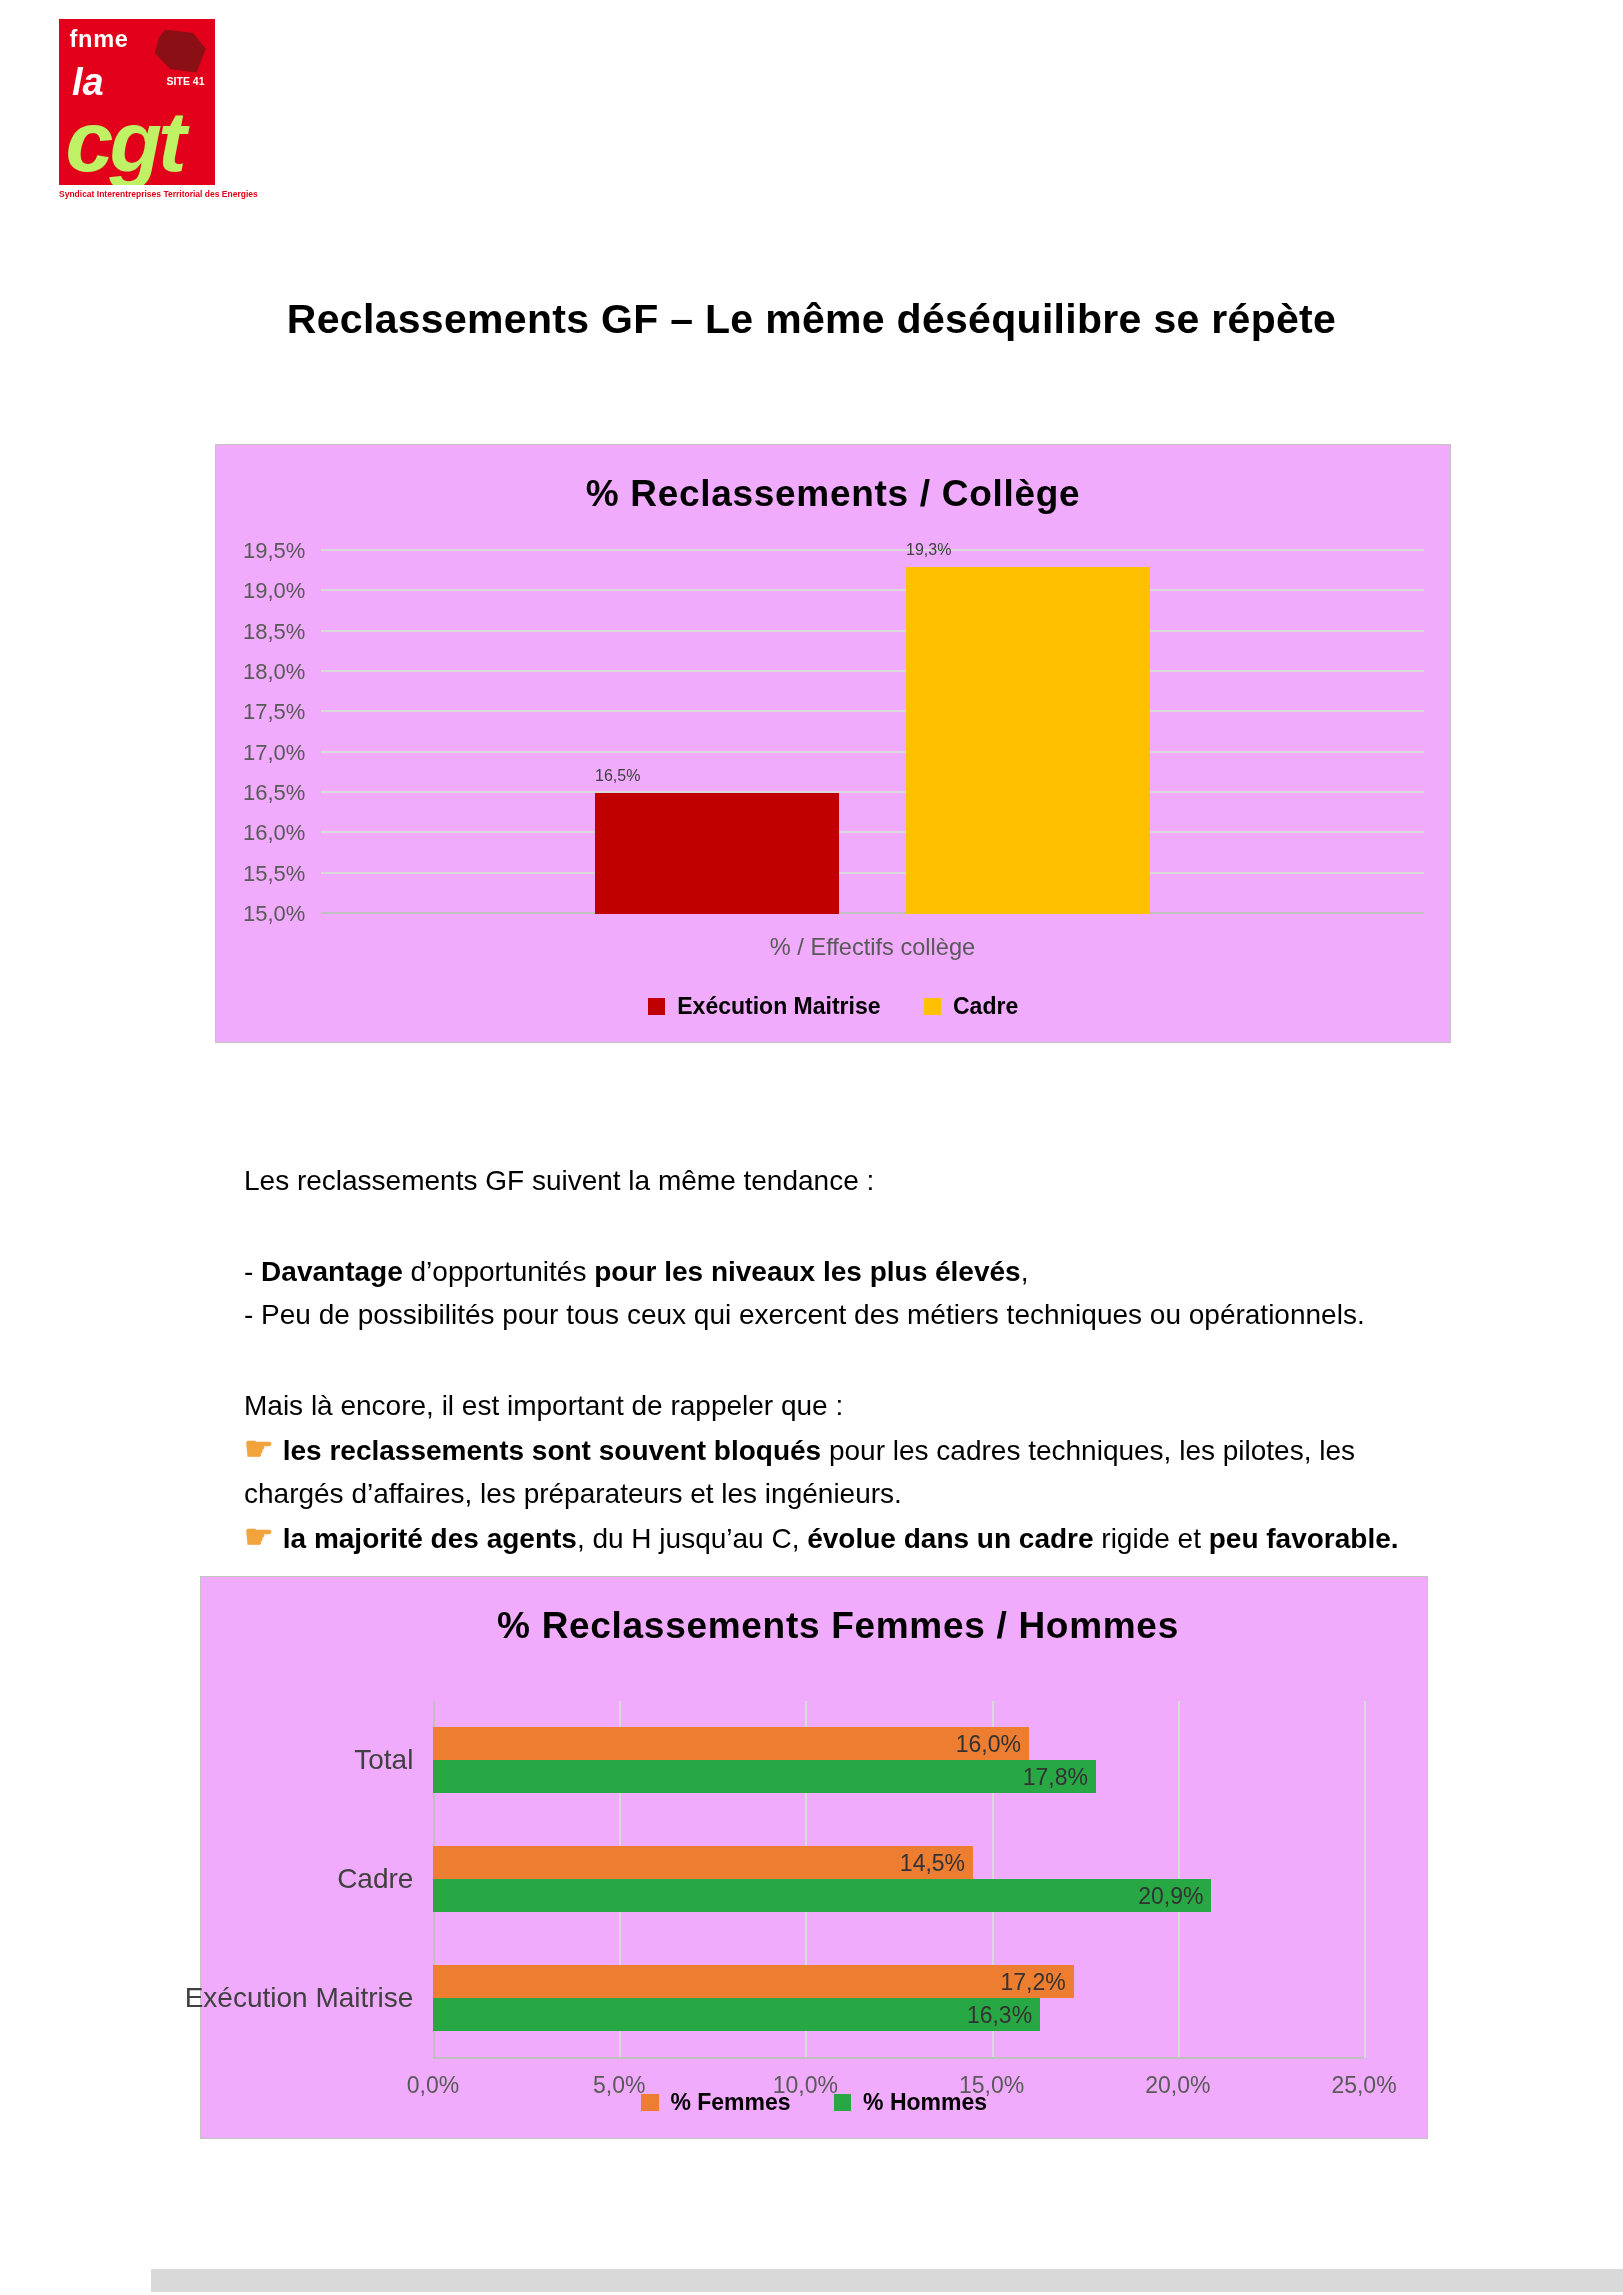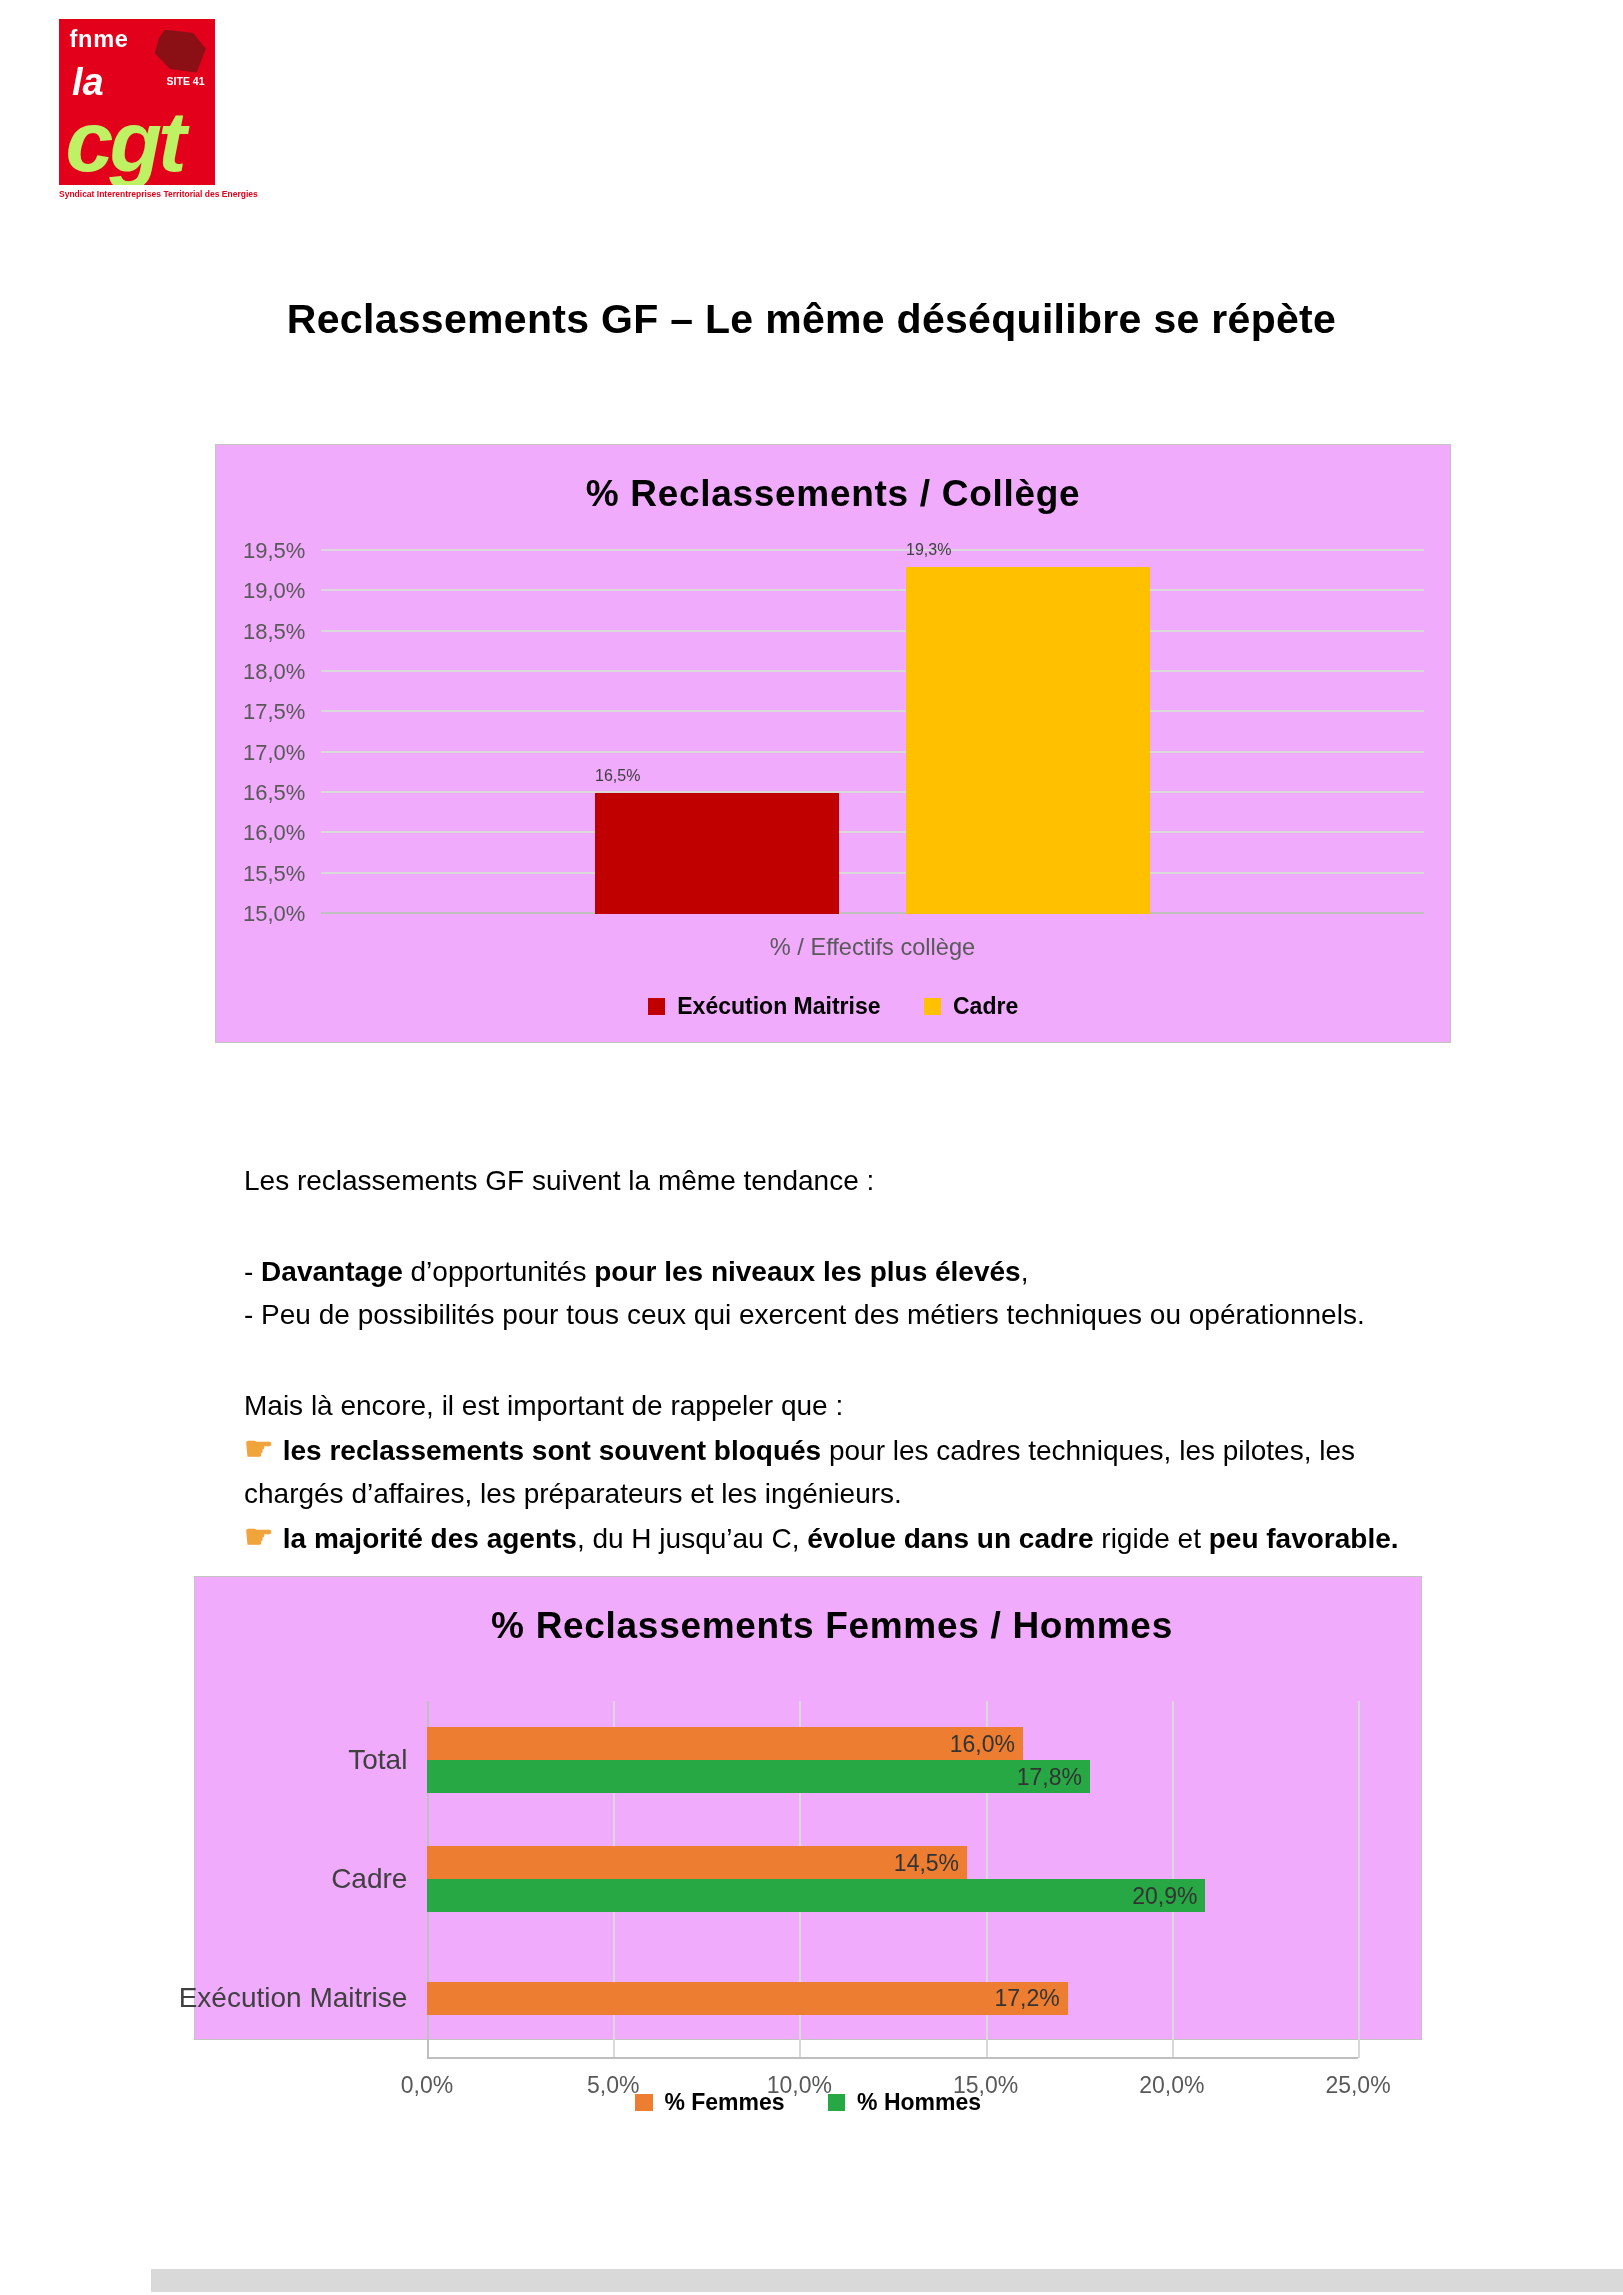--- a/index.html
+++ b/index.html
@@ -23,21 +23,21 @@
   
   .titles { position:absolute; left:0; top:41px; width:100%; text-align:center; }
   .h1 { font-size:43px; font-weight:800; line-height:1.45; letter-spacing:0.7px; }
 
   .section-title { position:absolute; left:0; top:296px; width:100%; text-align:center;
                    font-size:41px; font-weight:800; letter-spacing:0.3px; }
 
   
   .chart-box { position:absolute; background:#f0abfc; border:1.3px solid #C3C3C3; }
   .chart1 { left:215px; top:444px; width:1236px; height:599px; }
-  .chart2 { left:194px; top:1576px; width:1228px; height:464px;padding-left:48px; }
+  .chart2 { left:200px; top:1576px; width:1228px; height:563px;padding-left:48px; }
   .chart-title { text-align:center; font-size:37px; font-weight:800; margin-top:27.5px; letter-spacing:0.7px; }
 
   
   .c1-plot { position:absolute; left:105px; right:26px; top:106px; height:363px; }
   .gridline-h { position:absolute; left:0; right:0; height:2px; background:#D9D9D9; }
   .gridline-h.axis { background:#BFBFBF; }
   .ytick { position:absolute; right:calc(100% + 15.7px); font-size:22px; color:#595959; white-space:nowrap; }
   .c1-bars { position:absolute; left:0; right:0; top:0; bottom:0; display:flex; justify-content:center;
              align-items:flex-end; gap:67px; }
   .c1-bar { position:relative; width:244px; }
@@ -186,20 +186,23 @@
               <div class="bar-label-h">20,9%</div>
             </div>
           </div>
         </div>
         <div class="c2-row" style="top: 66.6667%; height: 33.3333%;">
           <div class="cat-label">Exécution Maitrise</div>
           <div class="c2-stack">
             <div class="hbar" style="width: 68.8%; background: rgb(237, 125, 49);">
               <div class="bar-label-h">17,2%</div>
             </div>
+            <div class="hbar" style="width: 65.2%; background: rgb(40, 167, 69);">
+              <div class="bar-label-h">16,3%</div>
+            </div>
           </div>
         </div>
       </div>
     <div class="legend" id="c2-legend">
         <div class="legend-item">
           <span class="legend-swatch" style="background: rgb(237, 125, 49);"></span>
           <span>% Femmes</span>
         </div>
         <div class="legend-item">
           <span class="legend-swatch" style="background: rgb(40, 167, 69);"></span>

